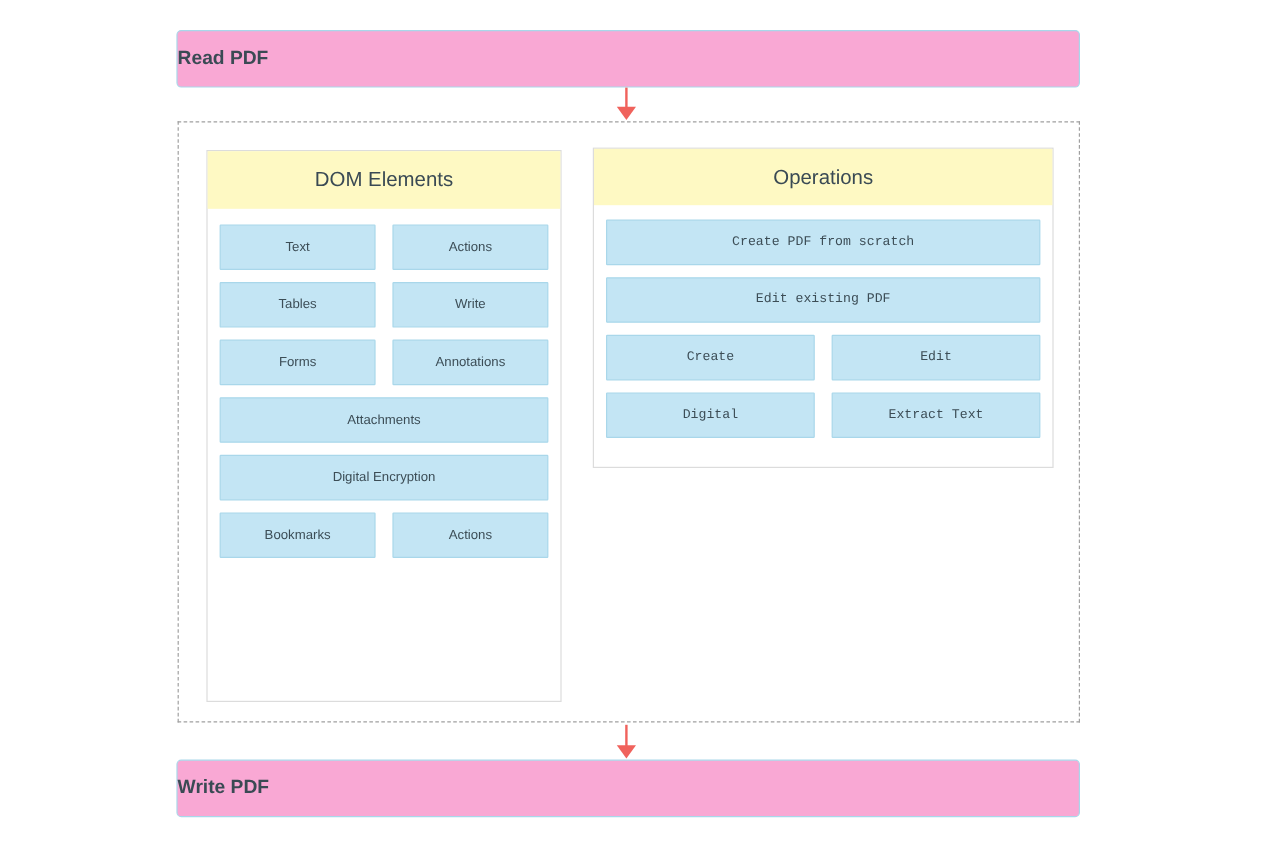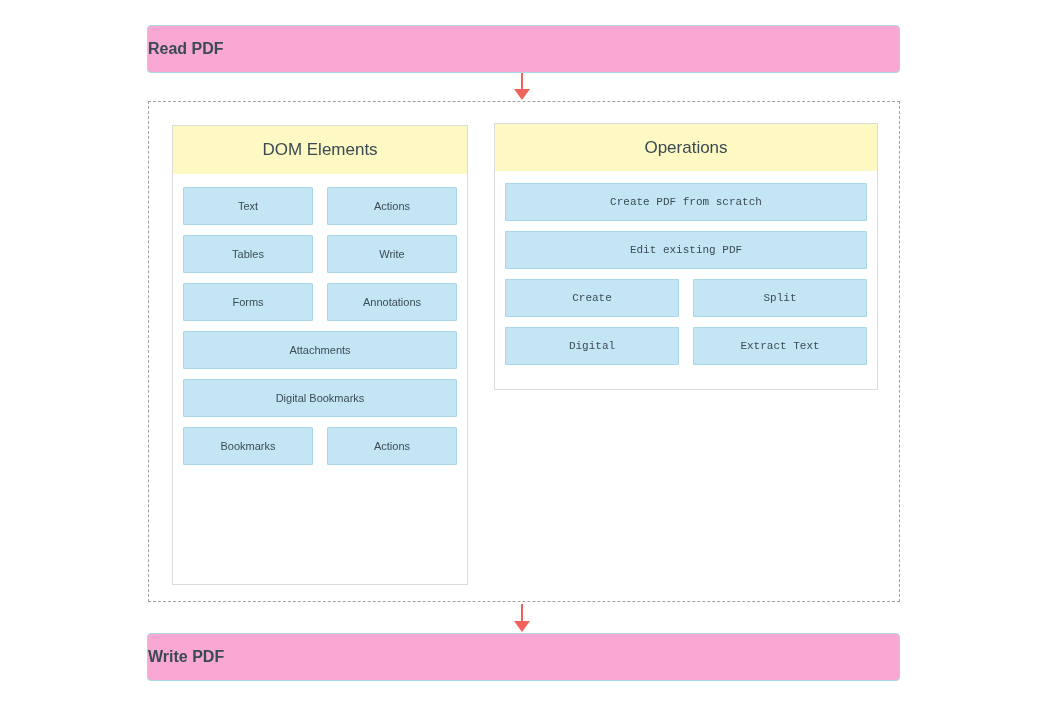--- a/index.html
+++ b/index.html
@@ -176,21 +176,21 @@
       <div class="chip">Write</div>
     </div>
     <div class="row">
       <div class="chip">Forms</div>
       <div class="chip">Annotations</div>
     </div>
     <div class="row">
       <div class="chip">Attachments</div>
     </div>
     <div class="row">
-      <div class="chip">Digital Bookmarks</div>
+      <div class="chip">Digital Encryption</div>
     </div>
     <div class="row">
       <div class="chip">Bookmarks</div>
       <div class="chip">Actions</div>
     </div>
   </div>
 </div>
 
 <div class="panel" id="ops-panel">
   <div class="panel-header">
@@ -198,21 +198,21 @@
   </div>
   <div class="panel-body rows" id="ops-rows">
     <div class="row">
       <div class="chip">Create PDF from scratch</div>
     </div>
     <div class="row">
       <div class="chip">Edit existing PDF</div>
     </div>
     <div class="row">
       <div class="chip">Create</div>
-      <div class="chip">Split</div>
+      <div class="chip">Edit</div>
     </div>
     <div class="row">
       <div class="chip">Digital</div>
       <div class="chip">Extract Text</div>
     </div>
   </div>
 </div>
 
 <div class="arrow" id="arrow-bottom">
   <div class="shaft"></div>

